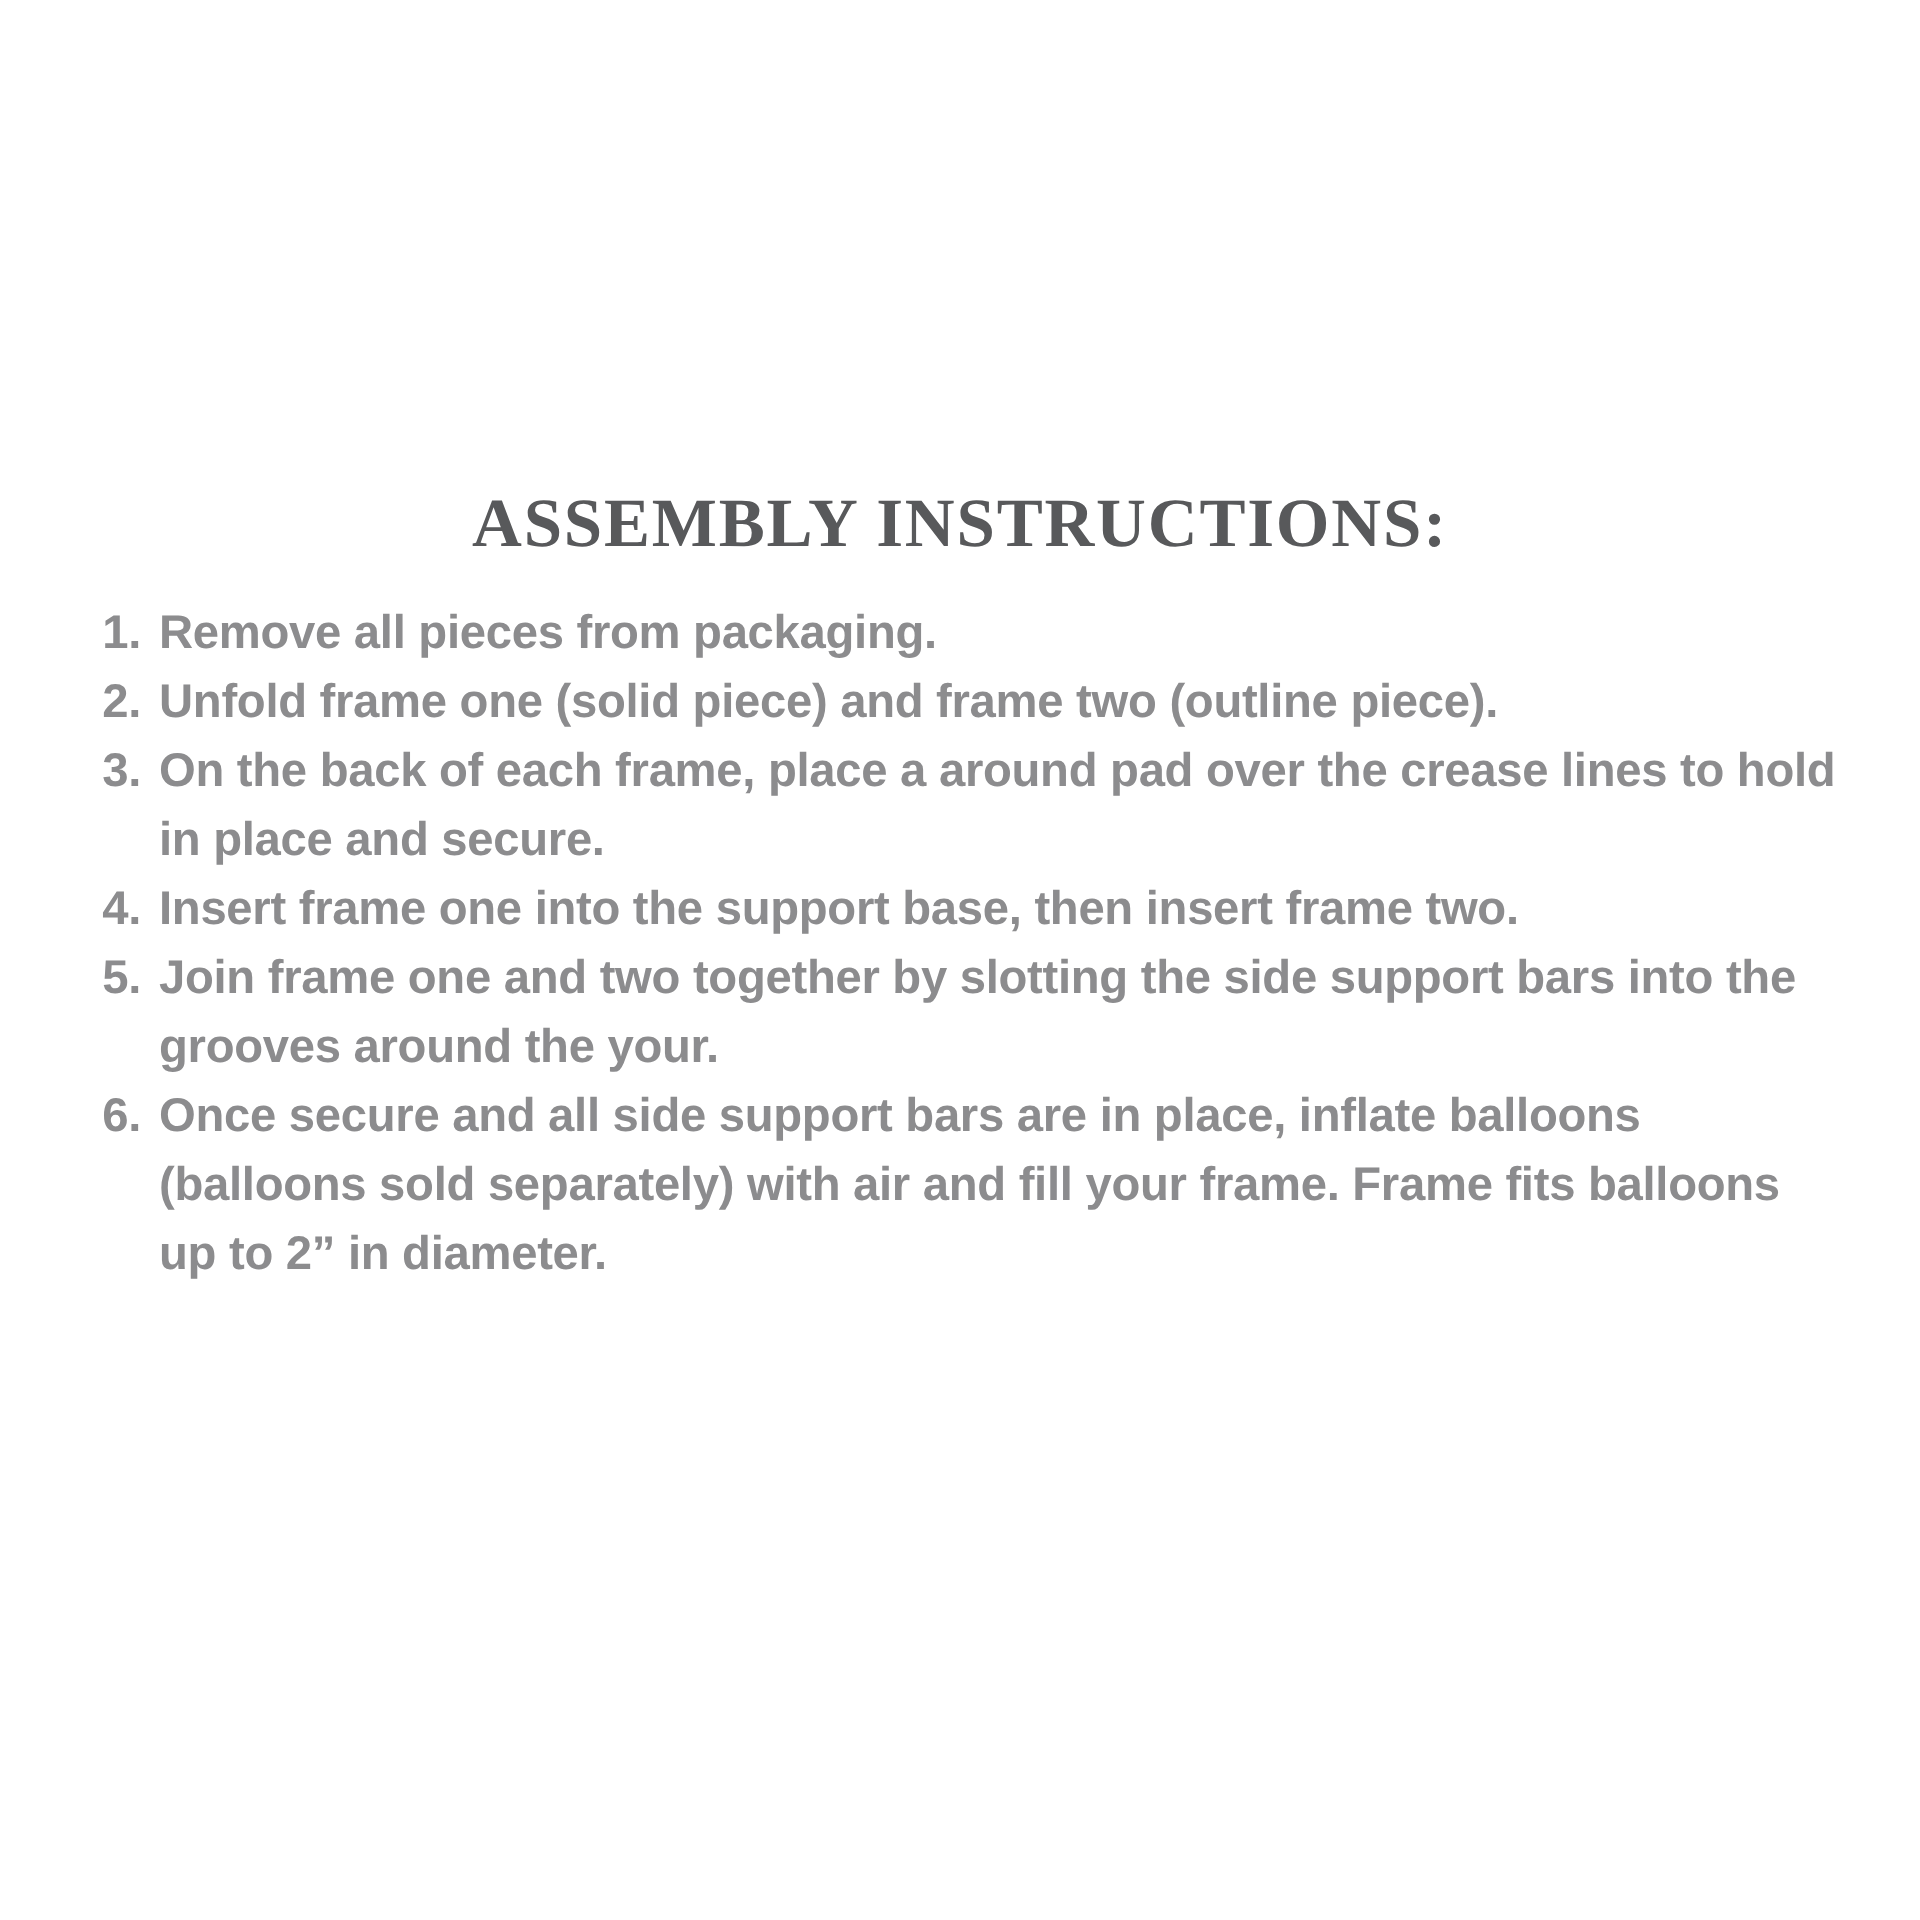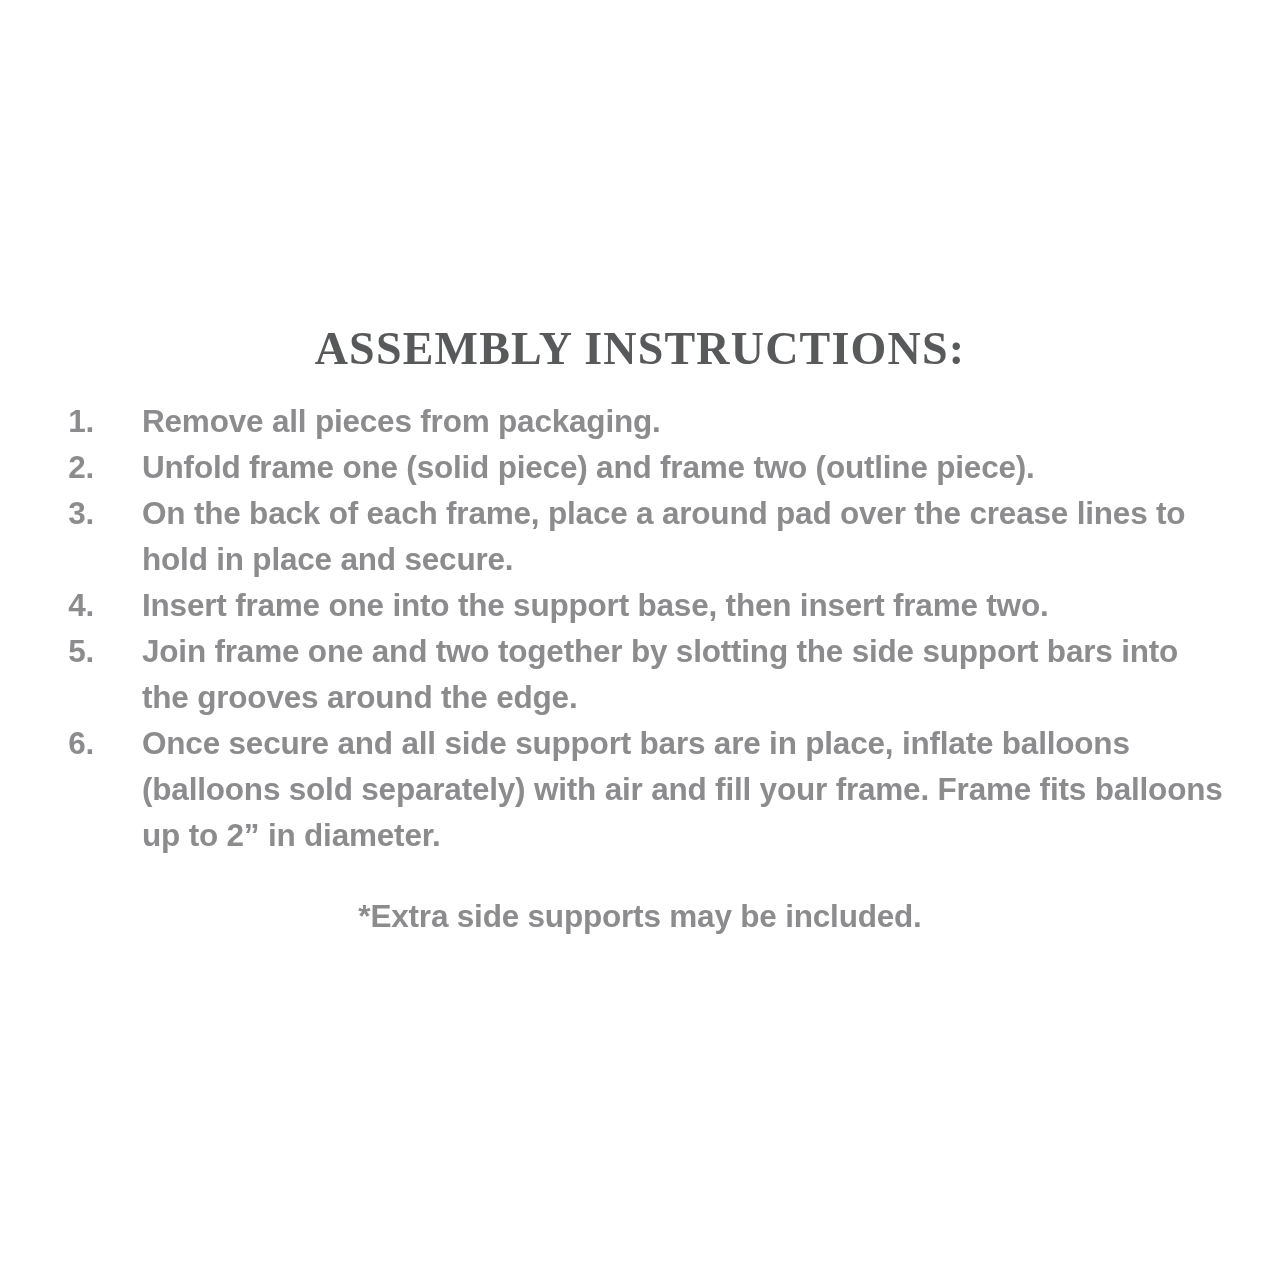--- a/index.html
+++ b/index.html
@@ -53,21 +53,20 @@
   }
   .step-num {
     flex: 0 0 auto;
     width: 46px;
     text-align: right;
     padding-right: 12px;
     box-sizing: border-box;
   }
   .step-text {
     flex: 1 1 auto;
-    margin-left: 36px;
   }
   .footnote {
     position: absolute;
     top: 893px;
     left: 0;
     width: 1280px;
     text-align: center;
     font-size: 31.5px;
     line-height: 46px;
     font-weight: bold;
@@ -99,25 +98,24 @@
       <span class="step-text">On the back of each frame, place a around pad over the crease lines to hold in place and secure.</span>
     </li>
 
     <li class="step">
       <span class="step-num">4.</span>
       <span class="step-text">Insert frame one into the support base, then insert frame two.</span>
     </li>
 
     <li class="step">
       <span class="step-num">5.</span>
-      <span class="step-text">Join frame one and two together by slotting the side support bars into the grooves around the edge.</span>
+      <span class="step-text">Join frame one and two together by slotting the side support bars into the grooves around the your.</span>
     </li>
 
     <li class="step">
       <span class="step-num">6.</span>
       <span class="step-text">Once secure and all side support bars are in place, inflate balloons (balloons sold separately) with air and fill your frame. Frame fits balloons up to 2” in diameter.</span>
     </li>
 
   </ol>
 
-  <div class="footnote">*Extra side supports may be included.</div>
 
 </div>
 
 </body></html>

